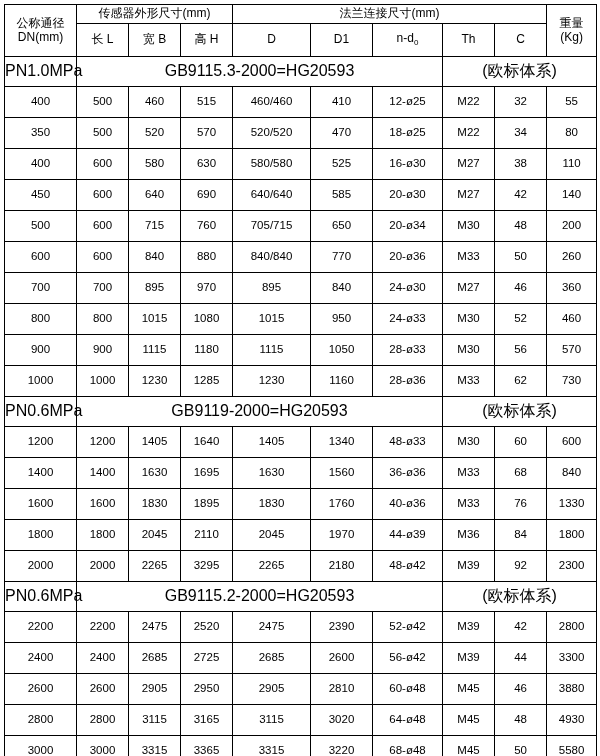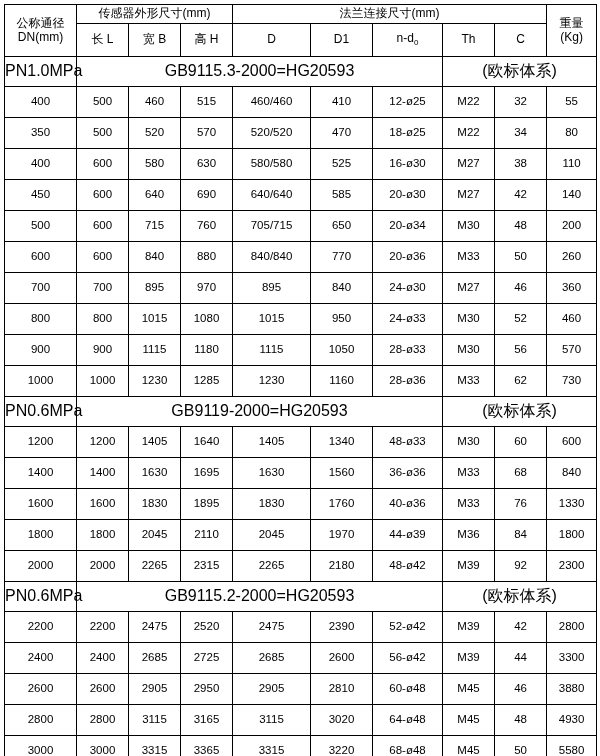--- a/index.html
+++ b/index.html
@@ -292,21 +292,21 @@
         <td>1970</td>
         <td>44-ø39</td>
         <td>M36</td>
         <td>84</td>
         <td>1800</td>
       </tr>
       <tr class="data">
         <td>2000</td>
         <td>2000</td>
         <td>2265</td>
-        <td>2315</td>
+        <td>3295</td>
         <td>2265</td>
         <td>2180</td>
         <td>48-ø42</td>
         <td>M39</td>
         <td>92</td>
         <td>2300</td>
       </tr>
 
       <tr class="section">
         <td class="section-label">PN0.6MPa</td>

